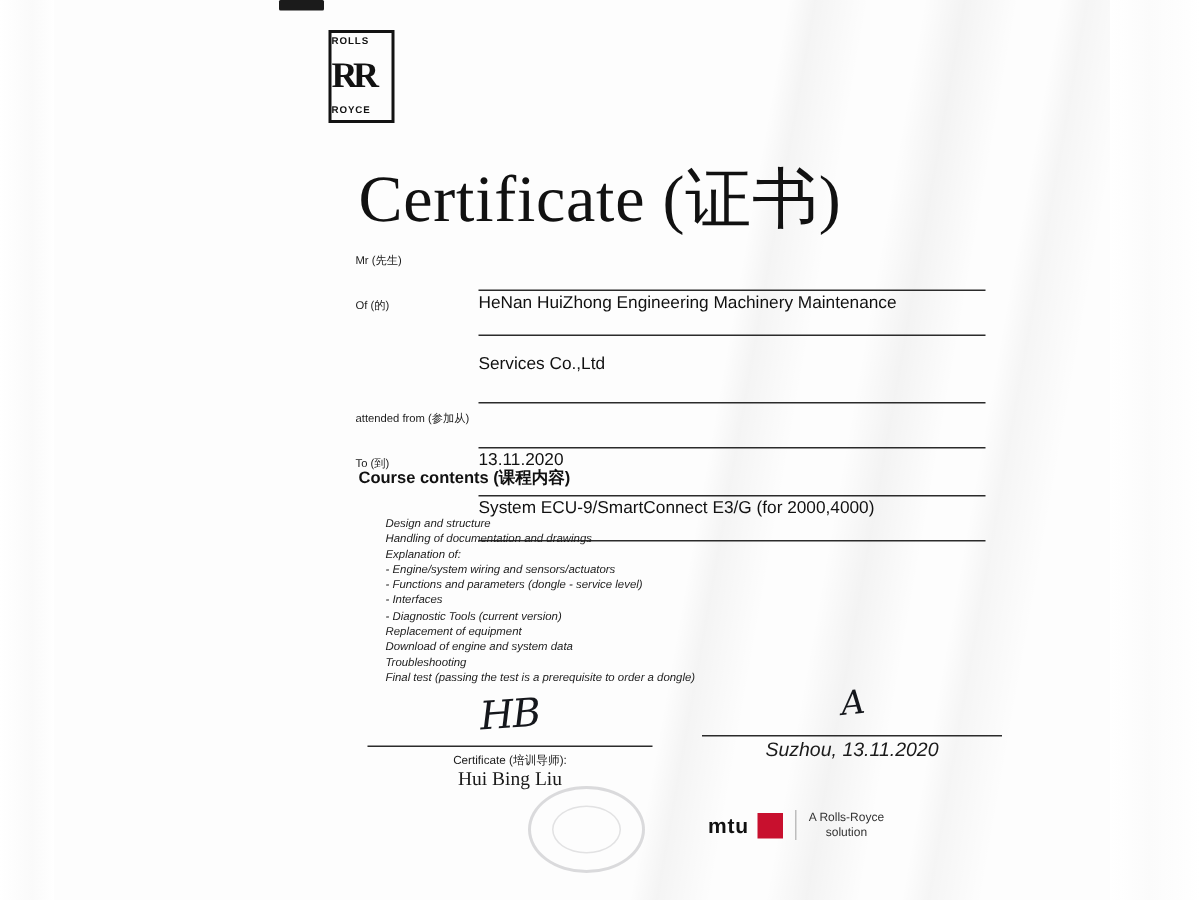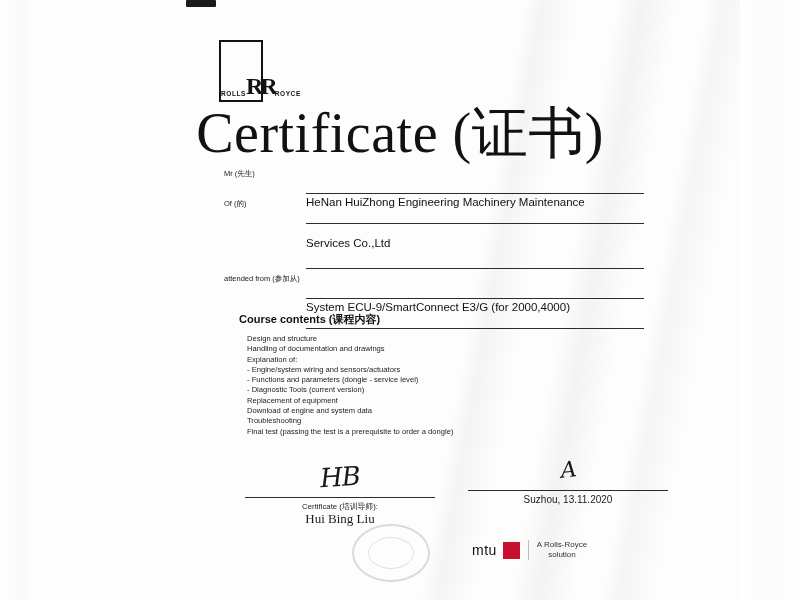--- a/index.html
+++ b/index.html
@@ -50,28 +50,28 @@
     width: 30px;
     height: 7px;
     background: #1b1b1b;
     border-radius: 1px;
   }
 
   
   .rr-logo {
     position: absolute;
     left: 219px;
-    top: 40px;
+    top: 20px;
     width: 44px;
     height: 62px;
     border: 2px solid #121212;
     box-sizing: border-box;
     display: flex;
-    flex-direction: row;
-    align-items: flex-end;
+    flex-direction: column;
+    align-items: flex-start;
     justify-content: space-between;
     padding: 2px 0 2px 0;
   }
   .rr-logo .rr-top,
   .rr-logo .rr-bottom {
     font-size: 6.5px;
     letter-spacing: 0.6px;
     font-weight: bold;
     line-height: 8px;
     color: #121212;
@@ -86,30 +86,30 @@
   }
 
   
   .title {
     position: absolute;
     left: 0;
     top: 110px;
     width: 800px;
     text-align: center;
     font-family: "Liberation Serif", serif;
-    font-size: 56px;
+    font-size: 44px;
     line-height: 46px;
     color: #111;
     letter-spacing: 0.5px;
   }
 
   
   .fields {
     position: absolute;
-    left: 224px;
+    left: 237px;
     top: 165px;
     width: 420px;
   }
   .row {
     position: relative;
     min-height: 26px;
   }
   .row .lbl {
     position: absolute;
     left: 0;
@@ -148,23 +148,24 @@
     width: 430px;
   }
   .course h2 {
     margin: 0 0 5px 0;
     font-size: 11px;
     line-height: 13px;
     font-weight: bold;
     color: #111;
   }
   .course ul {
-    margin: 8px;
+    margin: 18px;
     padding: 0;
     list-style: none;
+    font-style: italic;
   }
   .course li {
     font-size: 7.6px;
     line-height: 10.3px;
     color: #1c1c1c;
     white-space: nowrap;
   }
 
   
   .sig-left {
@@ -206,21 +207,21 @@
     line-height: 12px;
     color: #1b1b1b;
     margin-top: 3px;
   }
   .sig-sub {
     font-size: 13px;
     line-height: 11px;
     color: #1b1b1b;
     font-family: Liberation Serif, serif;
   }
-  .sig-right .sig-cap { font-size: 10px; }
+  .sig-right .sig-cap { font-size: 13px; font-style: italic; }
 
   
   .seal {
     position: absolute;
     left: 352px;
     top: 524px;
     width: 78px;
     height: 58px;
     border-radius: 50%;
     border: 2px solid rgba(130,130,135,0.28);
@@ -240,21 +241,21 @@
   
   .mtu {
     position: absolute;
     left: 472px;
     top: 540px;
     display: flex;
     align-items: center;
   }
   .mtu-word {
     font-family: "Liberation Sans", sans-serif;
-    font-weight: normal;
+    font-weight: bold;
     font-size: 14px;
     letter-spacing: 0.5px;
     color: #111;
     line-height: 16px;
   }
   .mtu-square {
     width: 17px;
     height: 17px;
     background: #c8102e;
     margin-left: 6px;
@@ -299,37 +300,43 @@
       <div class="val">HeNan HuiZhong Engineering Machinery Maintenance</div>
       <div class="rule"></div>
     </div>
     <div class="row r-of2">
       <div class="lbl"></div>
       <div class="val">Services Co.,Ltd</div>
       <div class="rule"></div>
     </div>
     <div class="row r-from">
       <div class="lbl">attended from (参加从)</div>
+      <div class="rule"></div>
+    </div>
+    <div class="row r-to">
+      <div class="lbl">To (到)</div>
+      <div class="val">13.11.2020</div>
       <div class="rule"></div>
     </div>
     <div class="row r-sys">
       <div class="lbl"></div>
       <div class="val">System ECU-9/SmartConnect E3/G (for 2000,4000)</div>
       <div class="rule"></div>
     </div>
   </div>
 
   <div class="course">
     <h2>Course contents (课程内容)</h2>
     <ul>
       <li>Design and structure</li>
       <li>Handling of documentation and drawings</li>
       <li>Explanation of:</li>
       <li>- Engine/system wiring and sensors/actuators</li>
       <li>- Functions and parameters (dongle - service level)</li>
+      <li>- Interfaces</li>
       <li>- Diagnostic Tools (current version)</li>
       <li>Replacement of equipment</li>
       <li>Download of engine and system data</li>
       <li>Troubleshooting</li>
       <li>Final test (passing the test is a prerequisite to order a dongle)</li>
     </ul>
   </div>
 
   <div class="sig-left">
     <div class="sig-script">HB</div>

